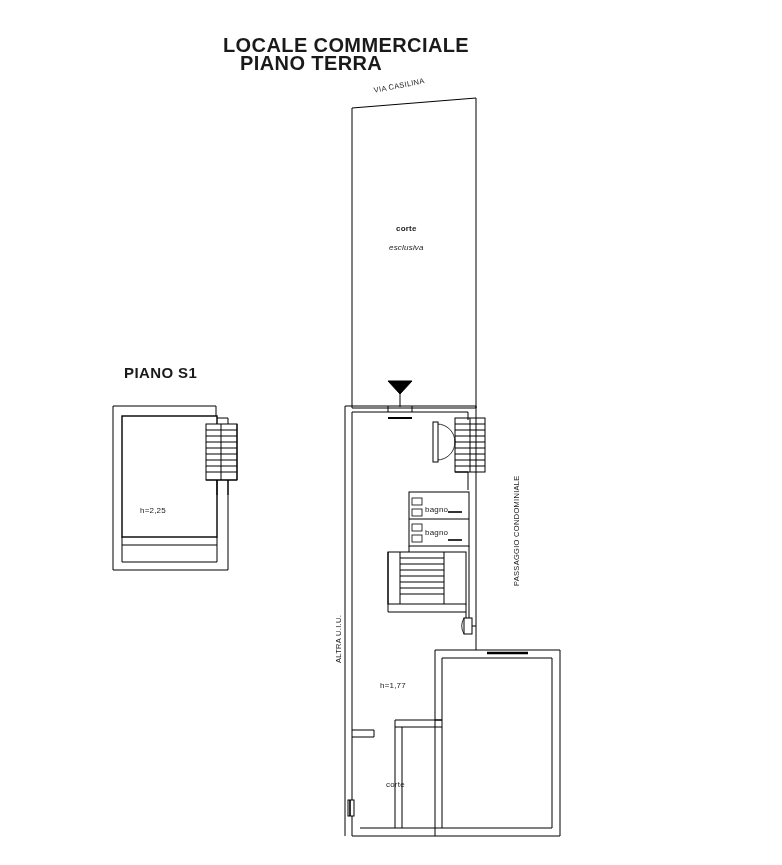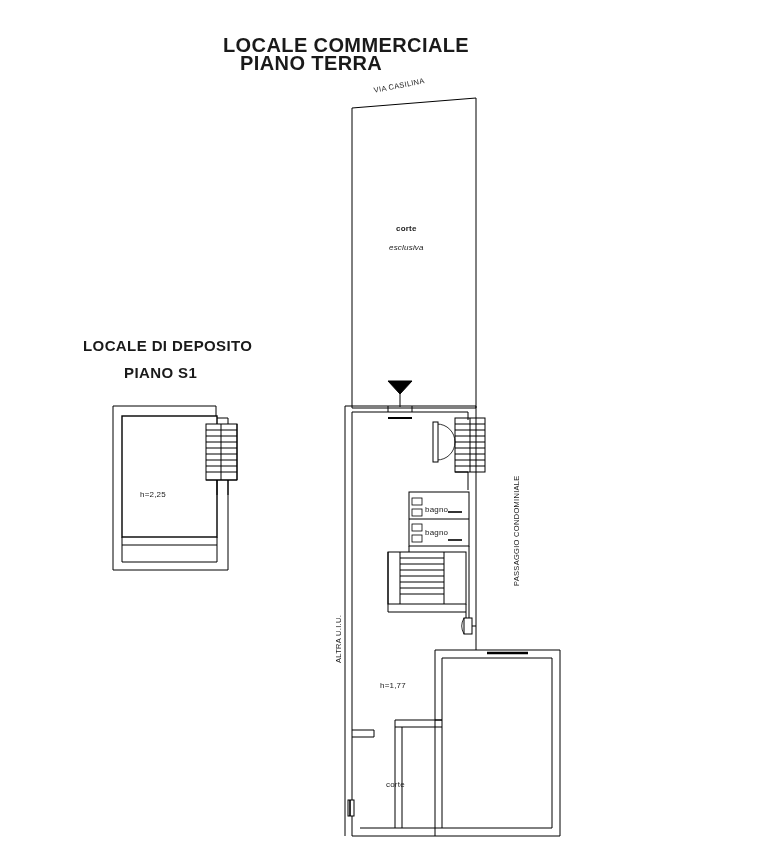--- a/index.html
+++ b/index.html
@@ -205,37 +205,36 @@
         <line x1="228" y1="480" x2="228" y2="495" stroke="#000000" stroke-width="1"></line>
       </g>
 
     </g>
   </svg>
 
   <div class="label title-main" style="left:199px; top:33px;">LOCALE COMMERCIALE</div>
 
   <div class="label title-main" style="left:216px; top:51px;">PIANO TERRA</div>
 
-  <div class="label title-sub" style="left:83px; top:337px;">LOCALE DI DEPOSITO</div>
 
   <div class="label title-sub" style="left:124px; top:364px;">PIANO S1</div>
 
   <div class="label tiny-label rot-street" style="left:373px; top:86px;">VIA CASILINA</div>
 
   <div class="label small-label" style="left:396px; top:224px;font-weight:bold;">corte</div>
 
   <div class="label small-label" style="left:389px; top:243px;font-style:italic;">esclusiva</div>
 
   <div class="label tiny-label rot-90" style="left:512px; top:586px;">PASSAGGIO CONDOMINIALE</div>
 
   <div class="label tiny-label rot-90" style="left:334px; top:663px;">ALTRA U.I.U.</div>
 
   <div class="label small-label" style="left:425px; top:505px;">bagno</div>
 
   <div class="label small-label" style="left:425px; top:528px;">bagno</div>
 
   <div class="label small-label" style="left:386px; top:780px;">corte</div>
 
-  <div class="label small-label" style="left:140px; top:490px;">h=2,25</div>
+  <div class="label small-label" style="left:140px; top:506px;">h=2,25</div>
 
   <div class="label small-label" style="left:380px; top:681px;">h=1,77</div>
 
 </div>
 
 </body></html>

